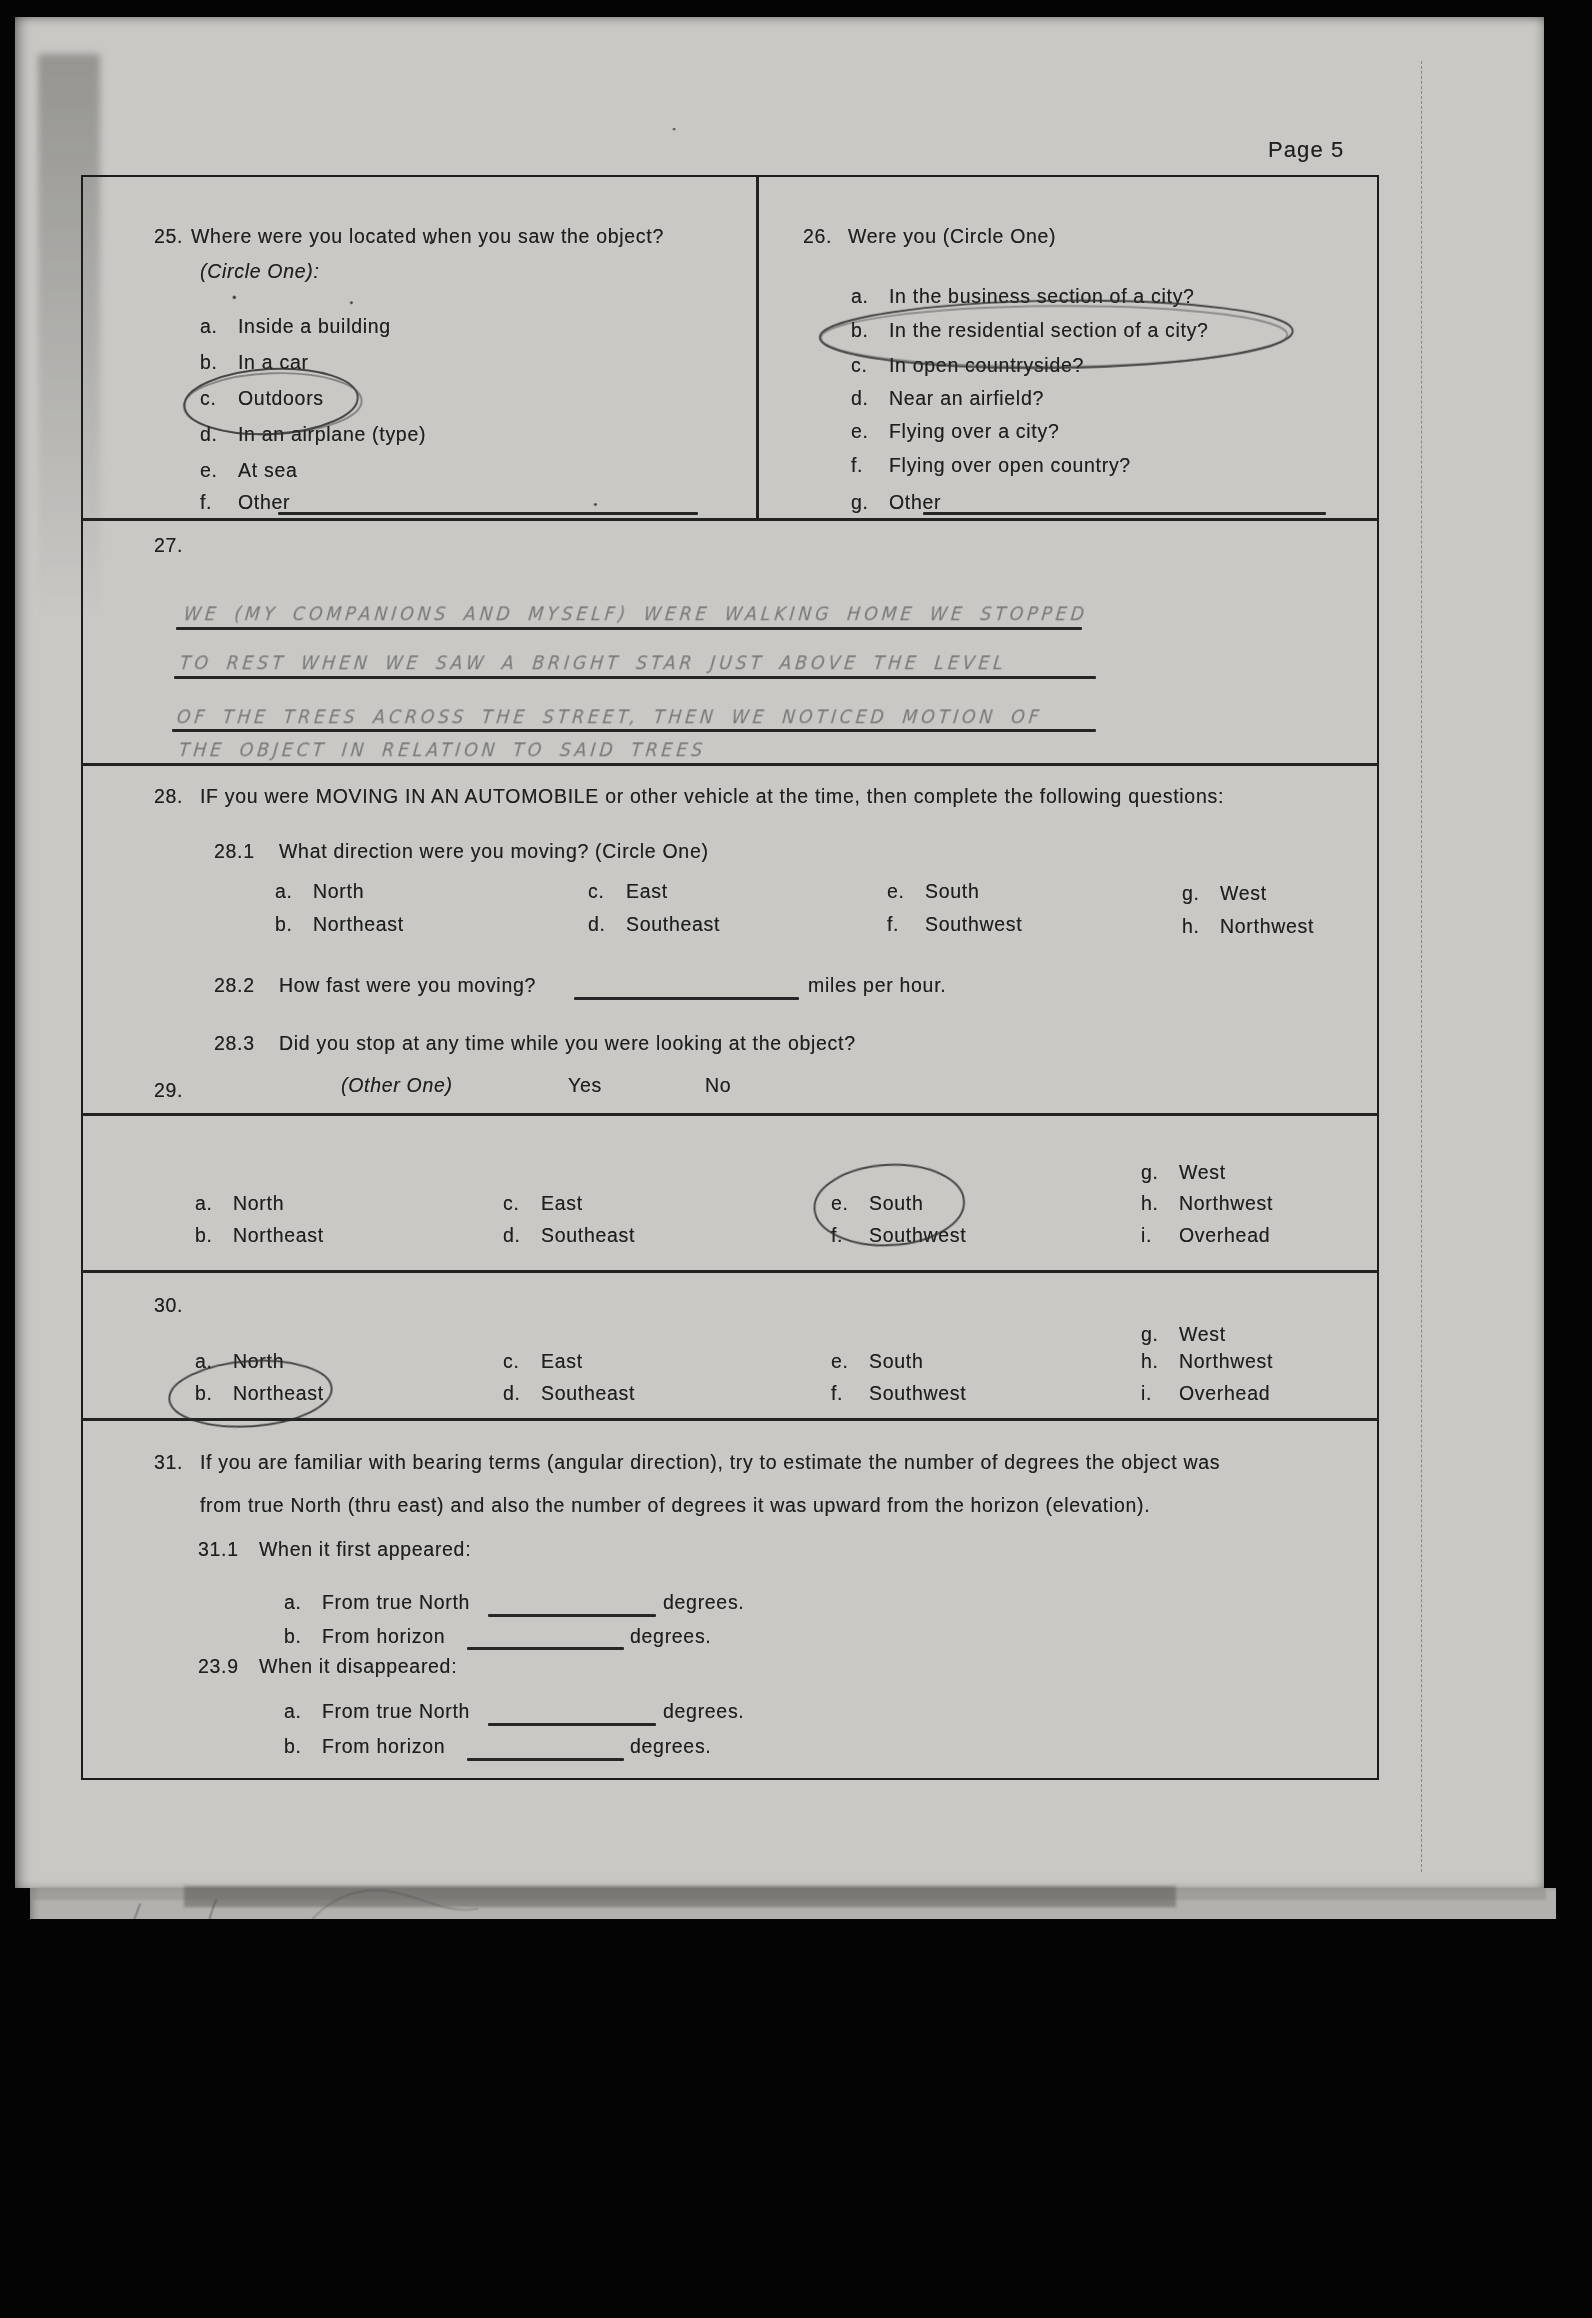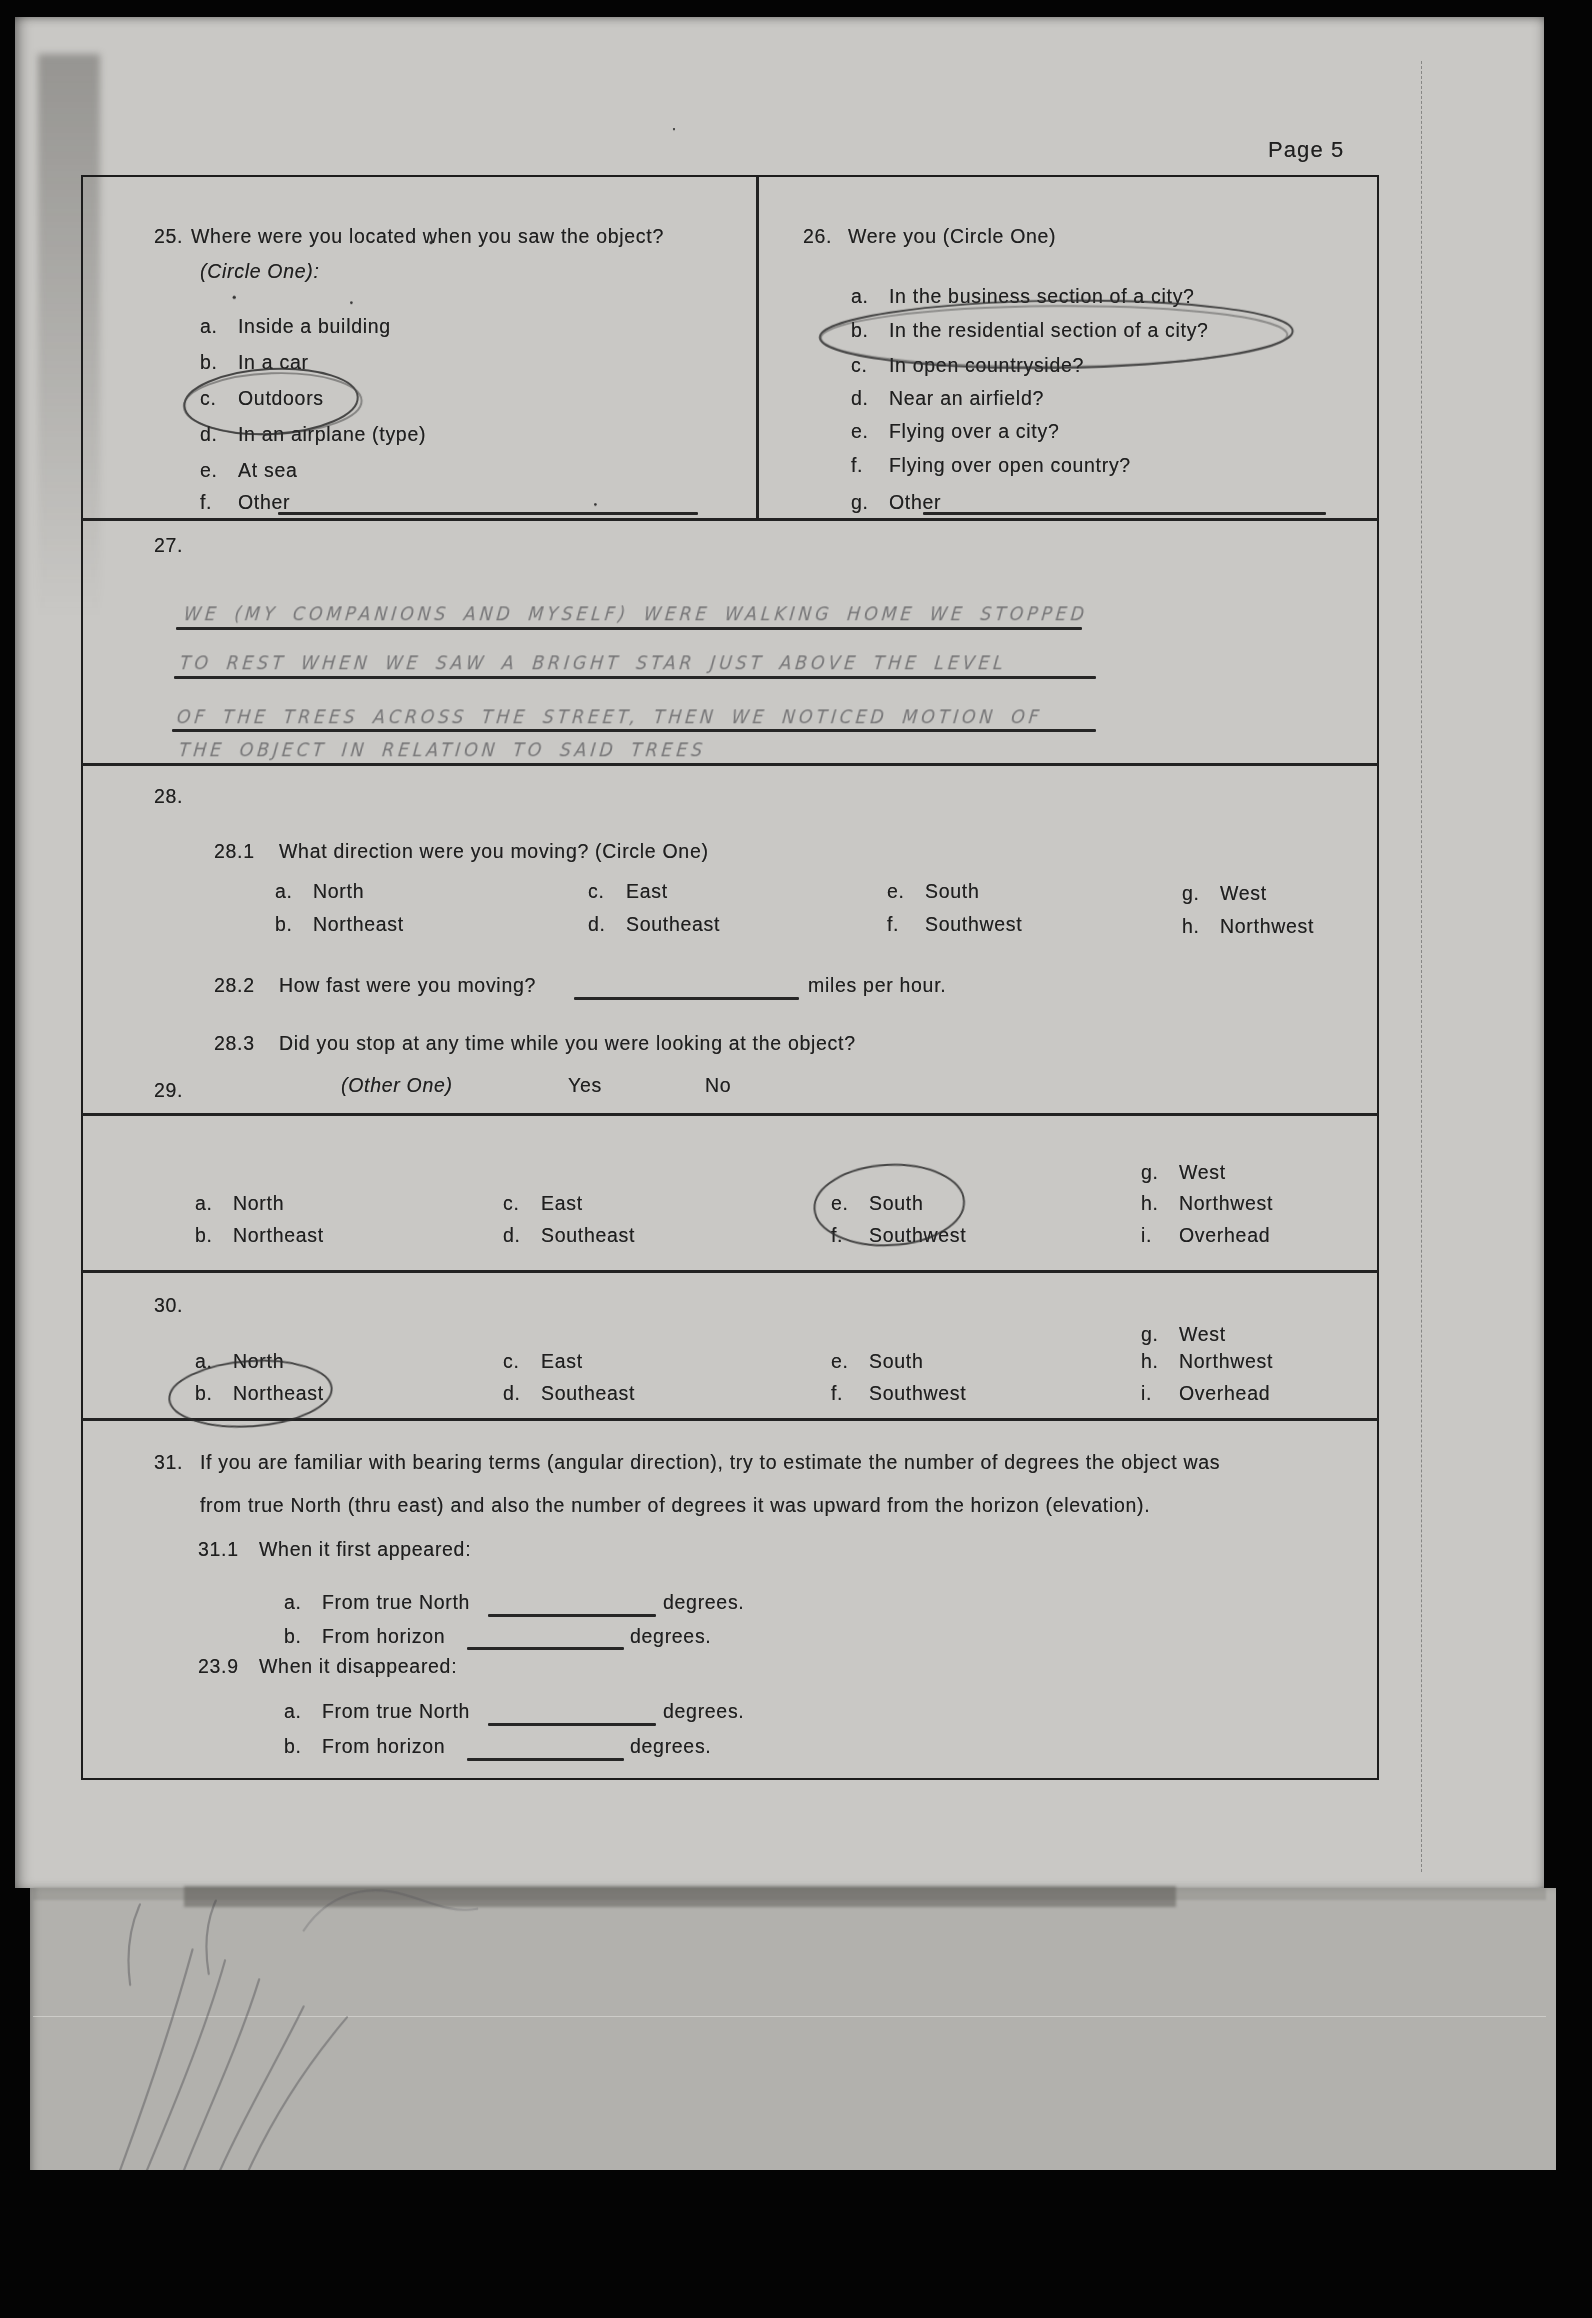--- a/index.html
+++ b/index.html
@@ -1,16 +1,16 @@
 <!DOCTYPE html>
 <html style="font-size:8.7px"><head>
 <meta charset="utf-8">
 <style>
   html,body{margin:0;padding:0;background:#040404;}
-  #canvas{position:relative;width:1592px;height:2170px;background:#040404;overflow:hidden;
+  #canvas{position:relative;width:1592px;height:1919px;background:#040404;overflow:hidden;
           font-family:"Liberation Sans", sans-serif;}
   
   .page{position:absolute;left:15px;top:17.4px;width:1529px;height:1871px;background:#c9c8c5;
         box-shadow: inset 8.7px 0 14px -5.4px rgba(0,0,0,0.45), inset -6.5px 0 12px -5.4px rgba(0,0,0,0.28),
                     inset 0 5.4px 9.8px -4.3px rgba(0,0,0,0.25);}
   .lower-sheet{position:absolute;left:30px;top:1888px;width:1526px;height:413px;background:#b2b1ad;
         box-shadow: inset 5.4px 0 9.8px -4.3px rgba(0,0,0,0.4);}
   .shadow-band{position:absolute;left:184px;top:1886px;width:992px;height:20.6px;
         background:rgba(78,76,70,0.45);filter:blur(1.6px);}
   .shadow-band2{position:absolute;left:33px;top:1888px;width:1513px;height:12px;
@@ -123,20 +123,21 @@
   <div class="t" style="left:154px;top:534px">27.</div>
   <div class="hw" style="left:184px;top:604px">WE (MY COMPANIONS AND MYSELF) WERE WALKING HOME WE STOPPED</div>
   <div class="rule" style="left:176px;top:627px;width:906px"></div>
   <div class="hw" style="left:180px;top:653px">TO REST WHEN WE SAW A BRIGHT STAR JUST ABOVE THE LEVEL</div>
   <div class="rule" style="left:174px;top:676px;width:922px"></div>
   <div class="hw" style="left:177px;top:707px">OF THE TREES ACROSS THE STREET, THEN WE NOTICED MOTION OF</div>
   <div class="rule" style="left:172px;top:729px;width:924px"></div>
   <div class="hw" style="left:179px;top:740px">THE OBJECT IN RELATION TO SAID TREES</div>
 
   <div class="t" style="left:154px;top:785px">28.</div>
+  <div class="t" style="left:200px;top:785px">IF you were MOVING IN AN AUTOMOBILE or other vehicle at the time, then complete the following questions:</div>
   <div class="t" style="left:214px;top:840px">28.1</div>
   <div class="t" style="left:279px;top:840px">What direction were you moving? (Circle One)</div>
   <div class="t opt" style="left:275px;top:880px">
       <span class="key">a.</span>
       <span>North</span>
     </div>
   <div class="t opt" style="left:588px;top:880px">
       <span class="key">c.</span>
       <span>East</span>
     </div>

